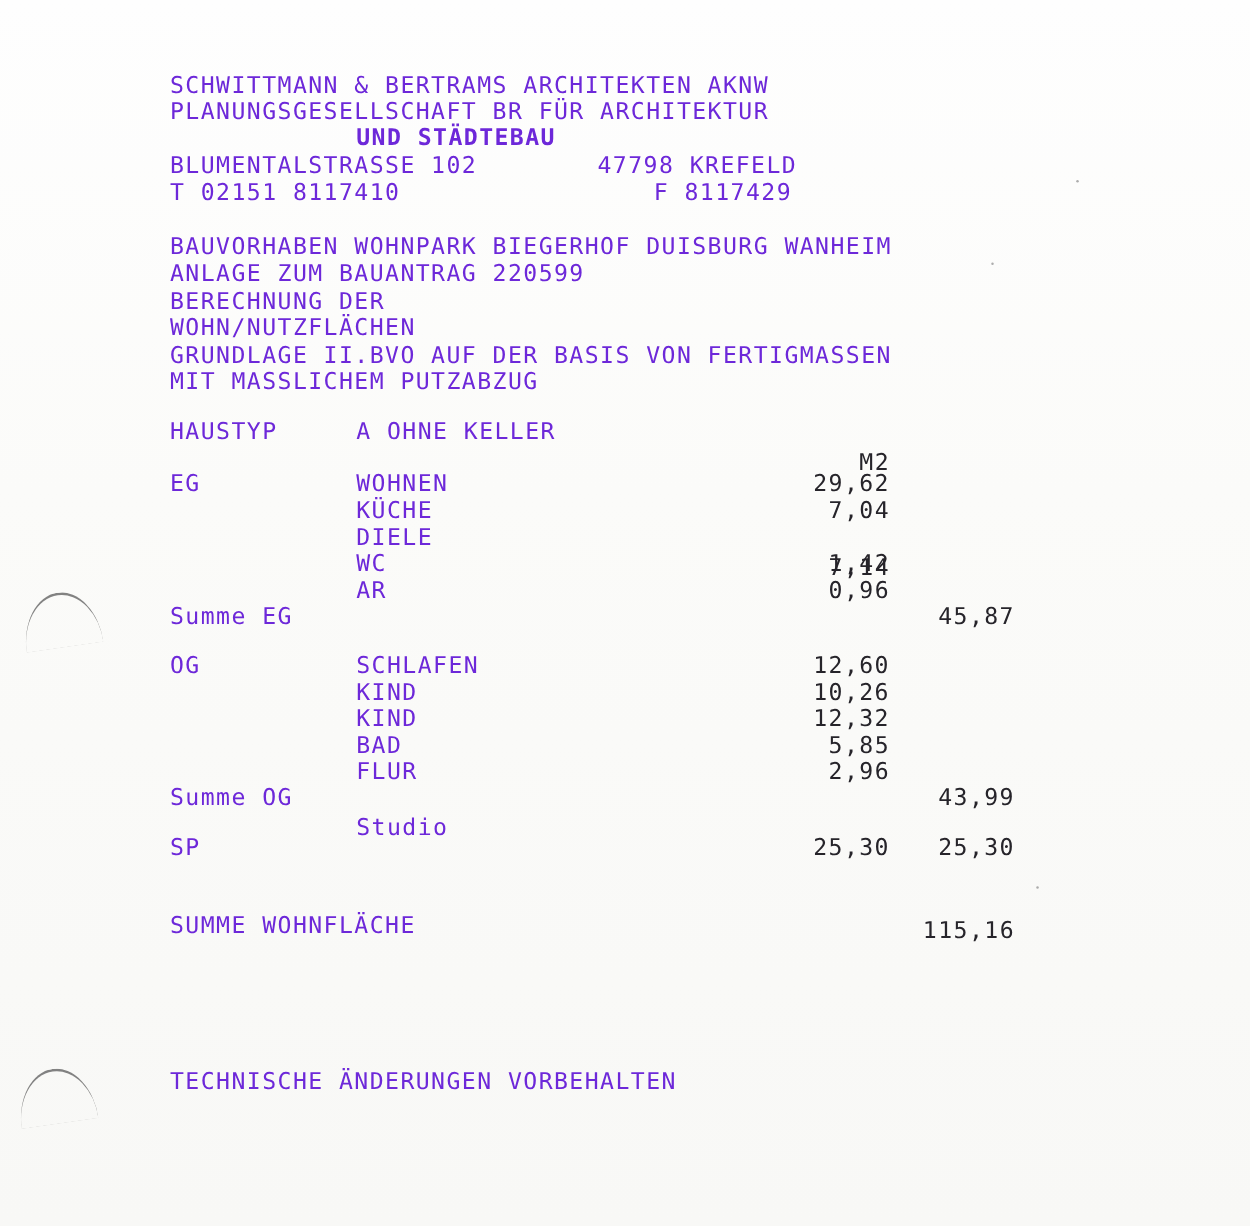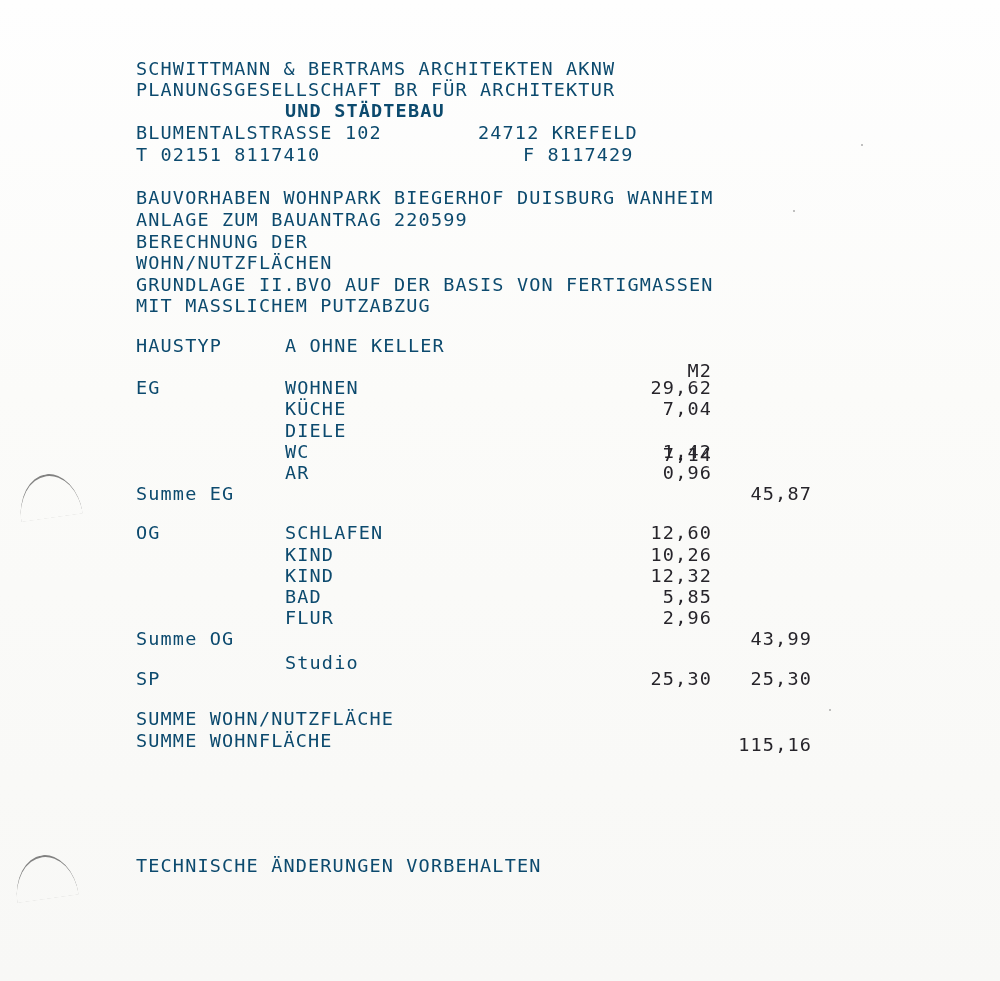--- a/index.html
+++ b/index.html
@@ -29,21 +29,21 @@
     left: 0; top: 0;
     width: 1000px;
     height: 981px;
   }
   .line {
     position: absolute;
     white-space: pre;
     font-family: "DejaVu Sans Mono", monospace;
     font-size: 18.5px;
     letter-spacing: 1.15px;
-    color: #0c4a6e;
+    color: #6d28d9;
     line-height: 21px;
   }
   .hdr { font-size: 18.5px; }
   .lower { text-transform: none; }
 
   
   .col-label { left: 136px; }
   .col-item  { left: 285px; }
 
   .num {
@@ -82,21 +82,21 @@
 </head>
 <body>
 
 <div id="page">
   <div class="doc">
 
     <div class="line hdr col-label" style="top:58px;">SCHWITTMANN &amp; BERTRAMS ARCHITEKTEN AKNW</div>
     <div class="line hdr col-label" style="top:79px;">PLANUNGSGESELLSCHAFT BR FÜR ARCHITEKTUR</div>
     <div class="line hdr" style="top:100px; left:285px;font-weight:bold;">UND STÄDTEBAU</div>
     <div class="line hdr col-label" style="top:122px;">BLUMENTALSTRASSE 102</div>
-    <div class="line hdr" style="top:122px; left:478px;">24712 KREFELD</div>
+    <div class="line hdr" style="top:122px; left:478px;">47798 KREFELD</div>
     <div class="line hdr col-label" style="top:144px;">T 02151 8117410</div>
     <div class="line hdr" style="top:144px; left:523px;">F 8117429</div>
 
     <div class="line col-label" style="top:187px;">BAUVORHABEN WOHNPARK BIEGERHOF DUISBURG WANHEIM</div>
     <div class="line col-label" style="top:209px;">ANLAGE ZUM BAUANTRAG 220599</div>
     <div class="line col-label" style="top:231px;">BERECHNUNG DER</div>
     <div class="line col-label" style="top:252px;">WOHN/NUTZFLÄCHEN</div>
     <div class="line col-label" style="top:274px;">GRUNDLAGE II.BVO AUF DER BASIS VON FERTIGMASSEN</div>
     <div class="line col-label" style="top:295px;">MIT MASSLICHEM PUTZABZUG</div>
 
@@ -143,21 +143,20 @@
     <div class="num num-col1" style="top:607px;">2,96</div>
 
     <div class="line col-label lower" style="top:628px;">Summe OG</div>
     <div class="num num-col2" style="top:628px;">43,99</div>
 
     <div class="line col-label" style="top:668px;">SP</div>
     <div class="line col-item lower" style="top:652px;">Studio</div>
     <div class="num num-col1" style="top:668px;">25,30</div>
     <div class="num num-col2" style="top:668px;">25,30</div>
 
-    <div class="line col-label" style="top:708px;">SUMME WOHN/NUTZFLÄCHE</div>
     <div class="line col-label" style="top:730px;">SUMME WOHNFLÄCHE</div>
     <div class="num num-col2" style="top:734px;">115,16</div>
 
     <div class="line col-label" style="top:855px;">TECHNISCHE ÄNDERUNGEN VORBEHALTEN</div>
 
     <div class="arc" style="left:18px; top:474px;"></div>
     <div class="arc" style="left:14px; top:855px;"></div>
 
     <div class="speck" style="left:793px; top:210px;"></div>
     <div class="speck" style="left:829px; top:709px;"></div>

